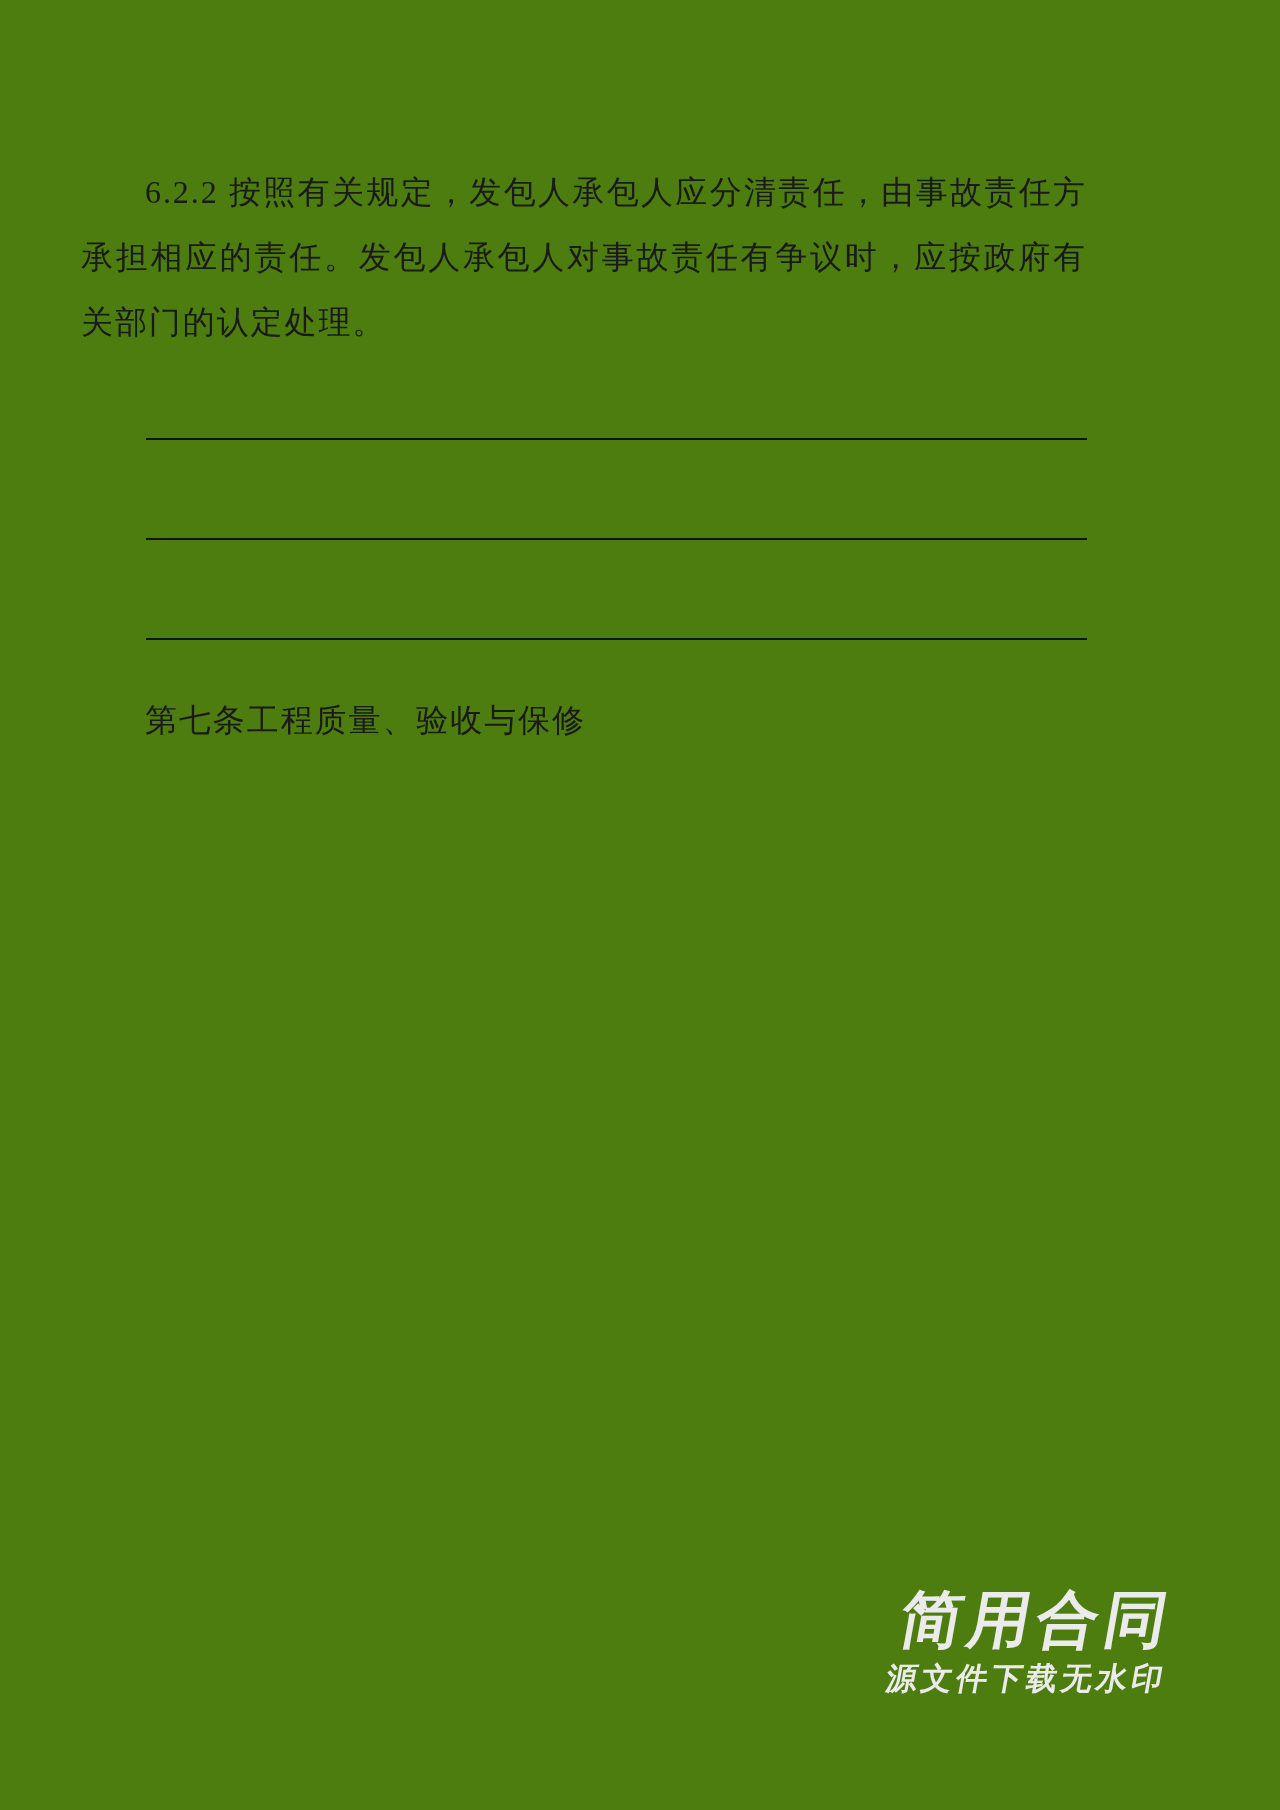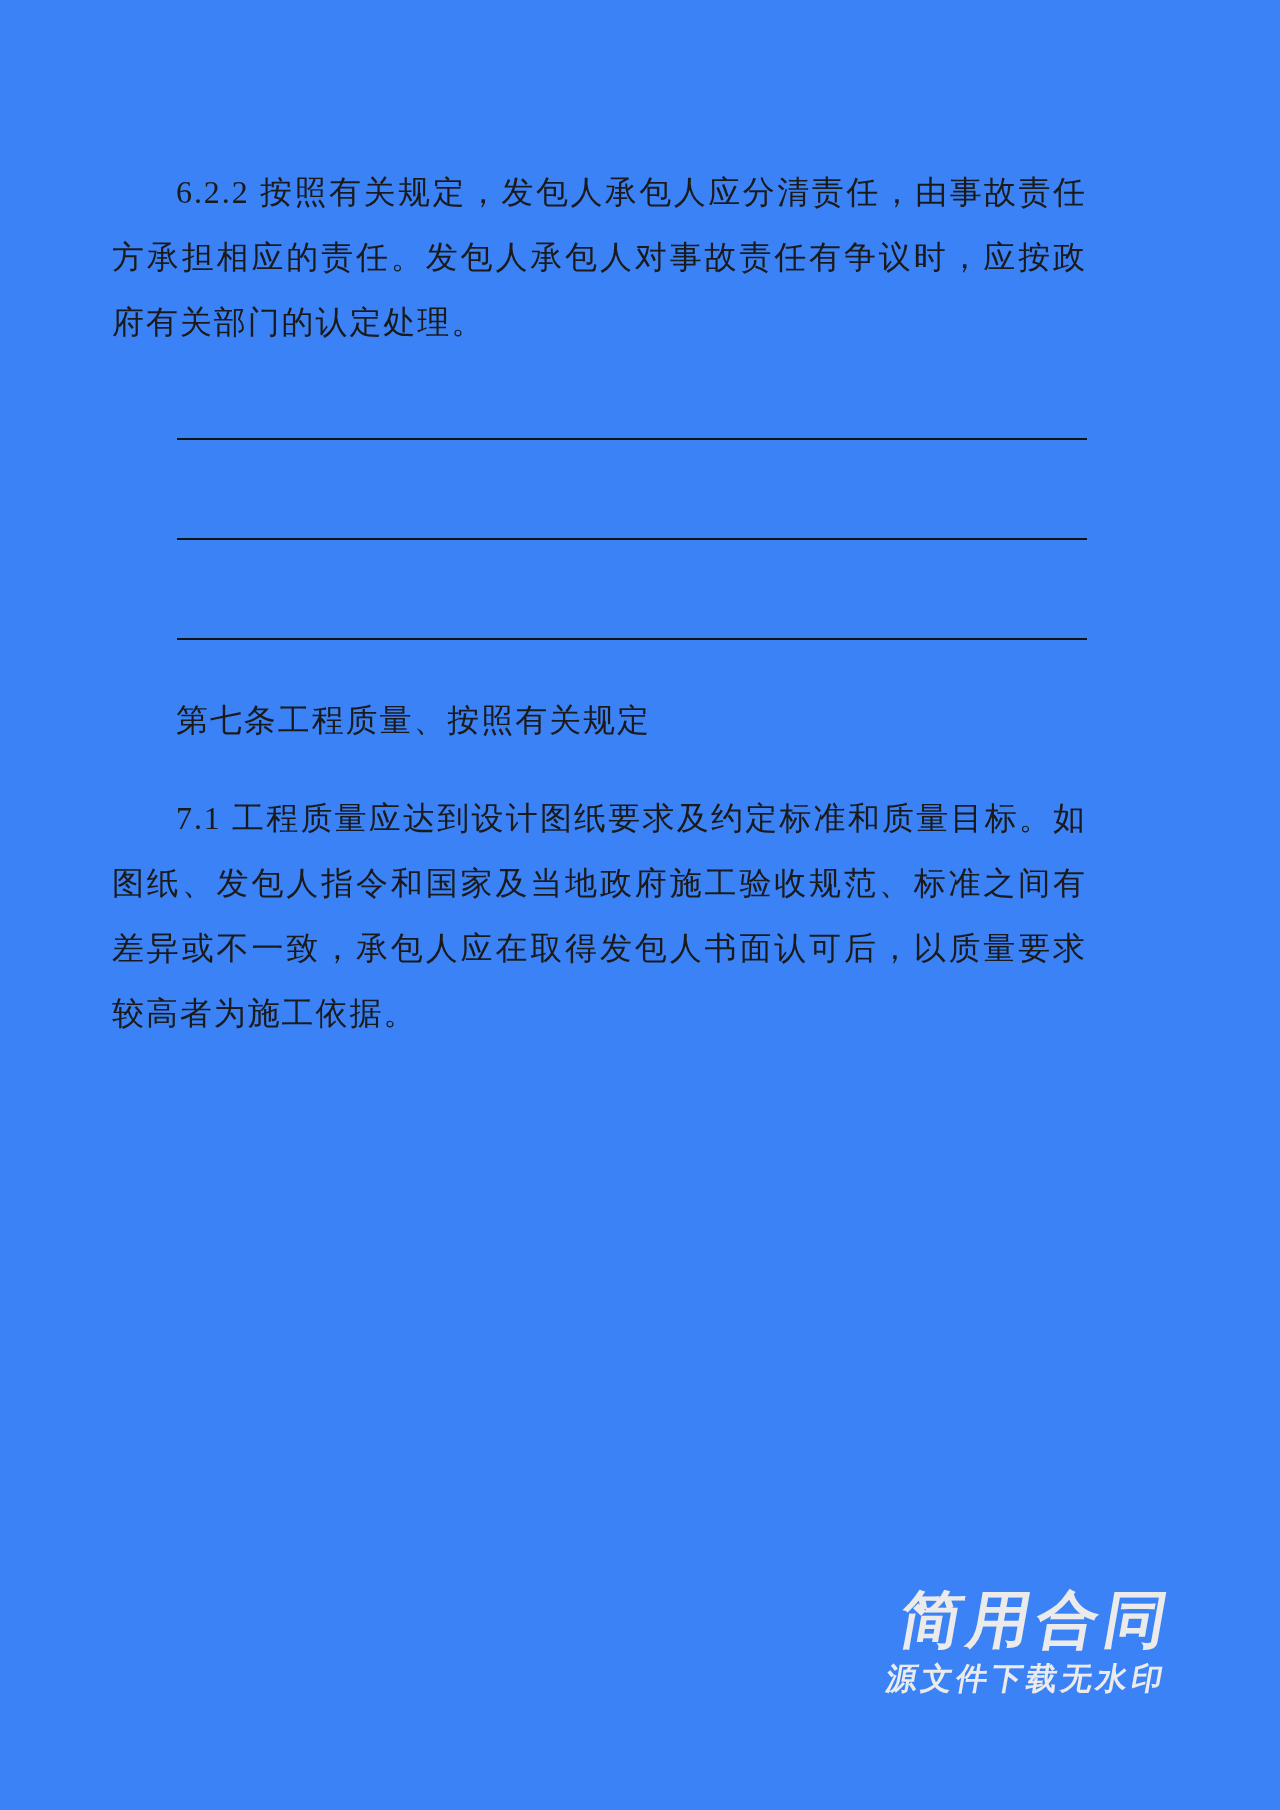--- a/index.html
+++ b/index.html
@@ -4,26 +4,26 @@
 <style>
   html, body {
     margin: 0;
     padding: 0;
     background: #ffffff;
   }
   .page {
     position: relative;
     width: 1280px;
     height: 1810px;
-    background: #3b82f6;
+    background: #4d7c0f;
     overflow: hidden;
     font-family: "Liberation Serif", serif;
     color: #1a1a1a;
     box-sizing: border-box;
-    padding: 160px 193px 0 112px;
+    padding: 160px 193px 0 81px;
   }
   .para {
     margin: 0 0 33px 0;
     font-size: 32px;
     line-height: 65px;
     letter-spacing: 0.06em;
     text-indent: 2em;
     text-align: justify;
     text-justify: inter-character;
     word-break: break-all;
@@ -62,23 +62,22 @@
 
 <div class="page">
 
   <p class="para">6.2.2 按照有关规定，发包人承包人应分清责任，由事故责任方承担相应的责任。发包人承包人对事故责任有争议时，应按政府有关部门的认定处理。</p>
 
 
   <div class="fill-line"></div>
   <div class="fill-line"></div>
   <div class="fill-line"></div>
 
-  <p class="para">第七条工程质量、按照有关规定</p>
+  <p class="para">第七条工程质量、验收与保修</p>
 
-  <p class="para">7.1 工程质量应达到设计图纸要求及约定标准和质量目标。如图纸、发包人指令和国家及当地政府施工验收规范、标准之间有差异或不一致，承包人应在取得发包人书面认可后，以质量要求较高者为施工依据。</p>
 
 
   <div class="watermark" style="color: rgb(235, 235, 235);">
     <div class="wm-line1">简用合同</div>
     <div class="wm-line2">源文件下载无水印</div>
   </div>
 
 </div>
 
 </body></html>

